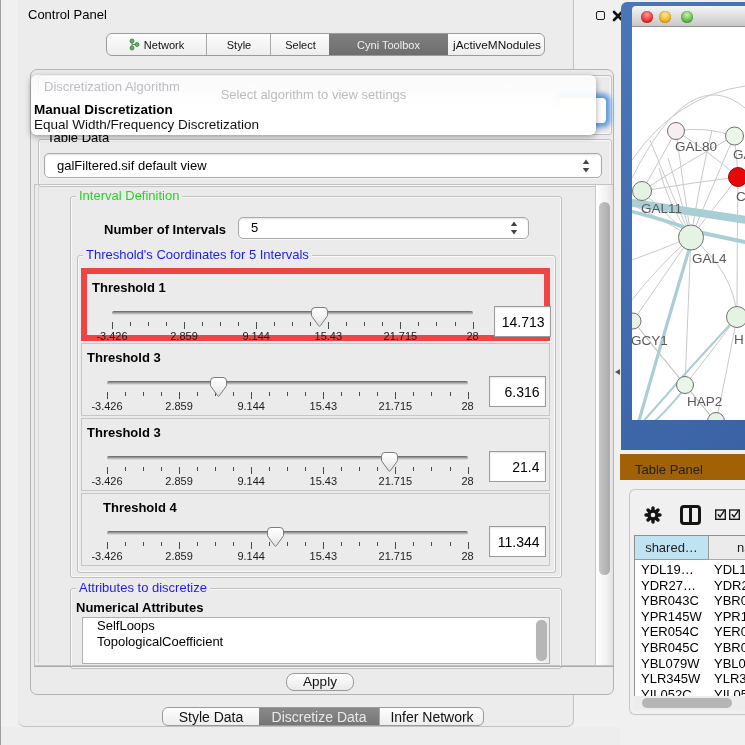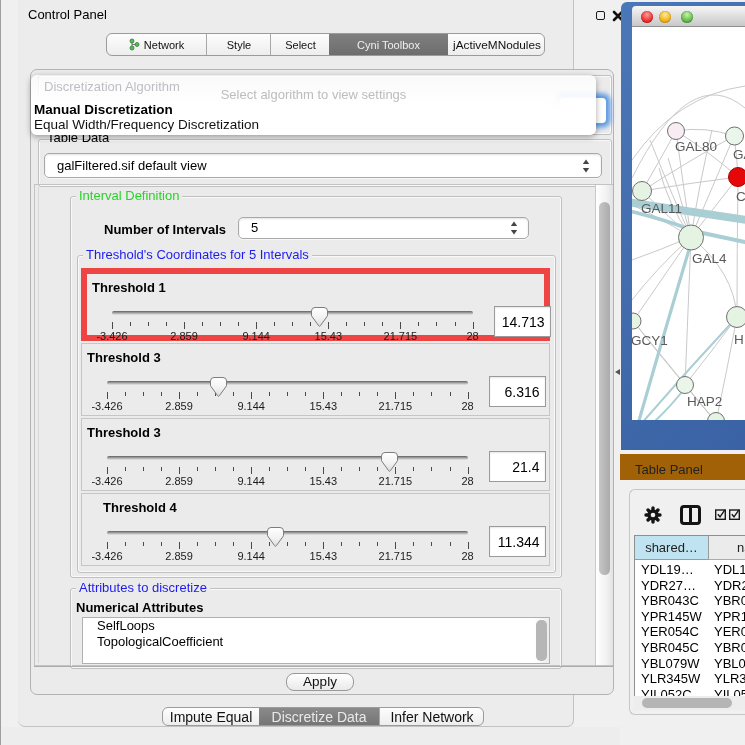--- a/index.html
+++ b/index.html
@@ -261,21 +261,21 @@
     <div class="lrow">SelfLoops</div>
     <div class="lrow">TopologicalCoefficient</div>
   </div>
   <div class="a" style="left:516px;top:618px;width:15px;height:45px;background:linear-gradient(90deg,#fff,#ececec);"></div>
   <div class="a" style="left:518px;top:620px;width:11px;height:41px;background:#b6b6b6;border-radius:5px;"></div>
 
   <div class="a" style="left:16px;top:666px;width:579px;height:1px;background:#ababab;"></div>
   <div class="a" style="left:268px;top:673px;width:66px;height:16px;border:1px solid #999;border-radius:8px;background:linear-gradient(#ffffff,#e9e9e9);font-size:13.5px;color:#111;text-align:center;line-height:16px;">Apply</div>
 
   <div class="a" style="left:144px;top:707px;width:322px;height:19px;border:1px solid #9b9b9b;border-radius:6px;background:linear-gradient(#fdfdfd,#ededed);overflow:hidden;box-sizing:border-box;">
-    <div class="tseg" style="left:0;width:96px;font-size:14px;">Impute Equal</div>
+    <div class="tseg" style="left:0;width:96px;font-size:14px;">Style Data</div>
     <div class="tseg" style="left:96px;width:120px;background:linear-gradient(#8a8a8a,#757575);color:#e9e9e9;font-size:14px;">Discretize Data</div>
     <div class="tseg" style="left:216px;width:104px;border-left:1px solid #a8a8a8;font-size:14px;">Infer Network</div>
   </div>
 </div>
 <div class="a" style="left:0;top:727px;width:620px;height:18px;background:#ededed;"></div>
 <div class="a" style="left:0;top:0;width:1px;height:745px;background:#9e9e9e;"></div>
 
 <svg class="a" style="left:614px;top:368px" width="7" height="8" viewBox="0 0 7 8">
     <path d="M6 1 L1 4 L6 7 Z" fill="#555"></path>
   </svg>

